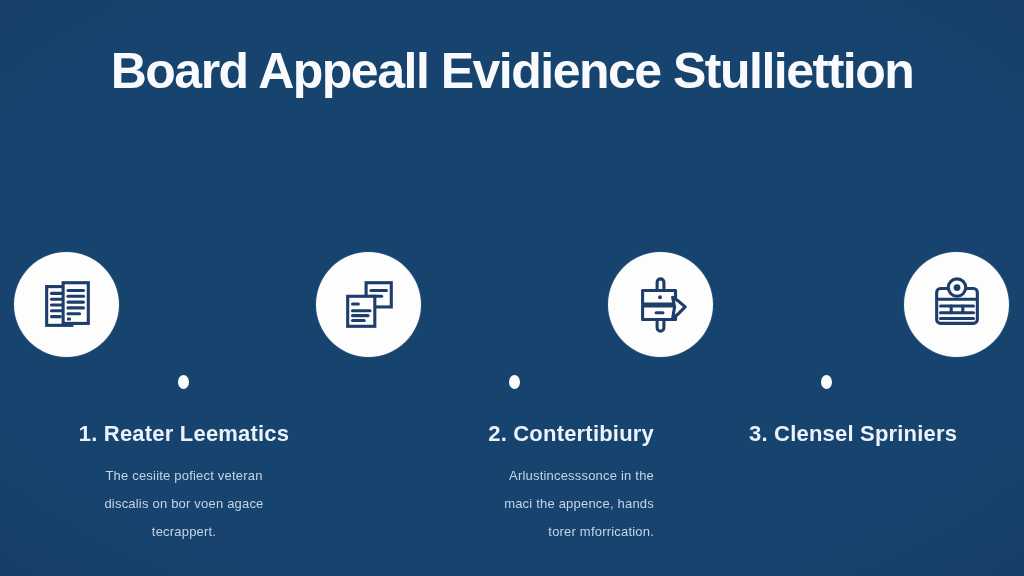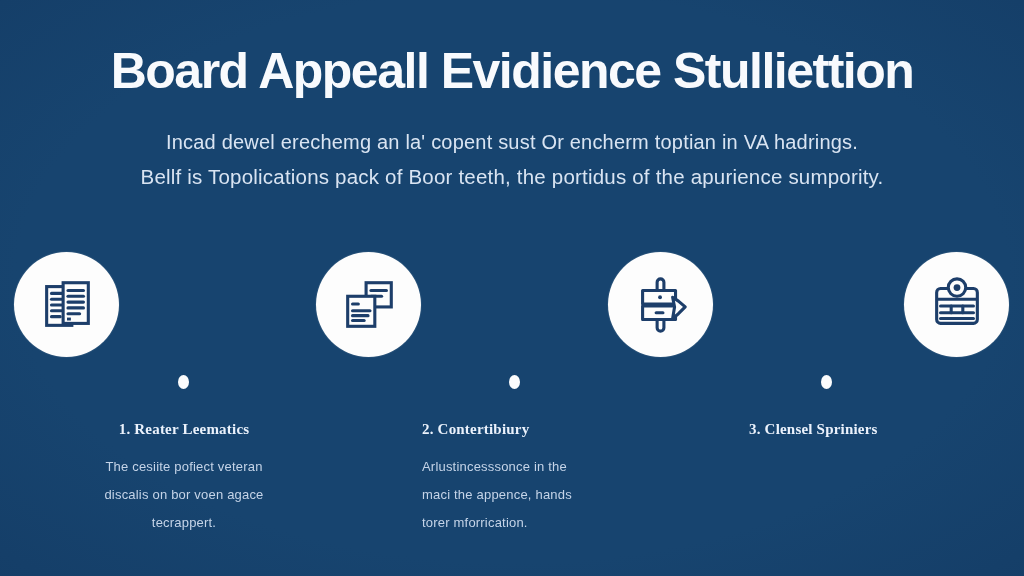--- a/index.html
+++ b/index.html
@@ -31,40 +31,36 @@
   }
   .icon-circle svg{display:block;}
   .c1{left:14px;} .c2{left:316px;} .c3{left:608px;} .c4{left:904px;}
   .dot{
     position:absolute;top:375px;width:11px;height:14px;border-radius:50%;
     background:#fbfcfd;
   }
   .d1{left:178px;} .d2{left:509px;} .d3{left:821px;}
   .section{position:absolute;top:421px;}
   .s1{left:58px;width:252px;text-align:center;}
-  .s2{left:422px;width:250px;text-align:left;}
+  .s2{left:404px;width:250px;text-align:right;}
   .s3{left:722px;width:246px;text-align:left;margin-left:27px;}
   .section h3{
-    margin:0 0 15px 0;font-size:15px;font-weight:bold;color:#ebf2fc;letter-spacing:.2px;font-family:Liberation Serif, serif;
+    margin:0 0 15px 0;font-size:22px;font-weight:bold;color:#ebf2fc;letter-spacing:.2px;
   }
   .section p{
     margin:0;font-size:13px;line-height:28px;color:#c5d4e8;white-space:pre-line;letter-spacing:.2px;
   }
 </style>
 </head>
 <body>
 
 <div class="slide">
 
   <div class="title">Board Appeall Evidience Stulliettion</div>
 
-  <div class="subtitle">
-    <div class="line1">Incad dewel erechemg an la' copent sust Or encherm toptian in VA hadrings.</div>
-    <div class="line2">Bellf is Topolications pack of Boor teeth, the portidus of the apurience sumpority.</div>
-  </div>
 
   <div class="icon-circle c1">
     <span>
       <svg width="62" height="62" viewBox="0 0 64 64" fill="none" stroke="#1d3e6a" stroke-width="3.2" stroke-linecap="round">
         <rect x="11" y="13" width="26" height="40" fill="none"></rect>
         <line x1="16" y1="20" x2="27" y2="20"></line>
           <line x1="16" y1="26" x2="27" y2="26"></line>
         <line x1="16" y1="32" x2="27" y2="32"></line>
           <line x1="16" y1="38" x2="27" y2="38"></line>
         <line x1="16" y1="44" x2="25" y2="44"></line>

